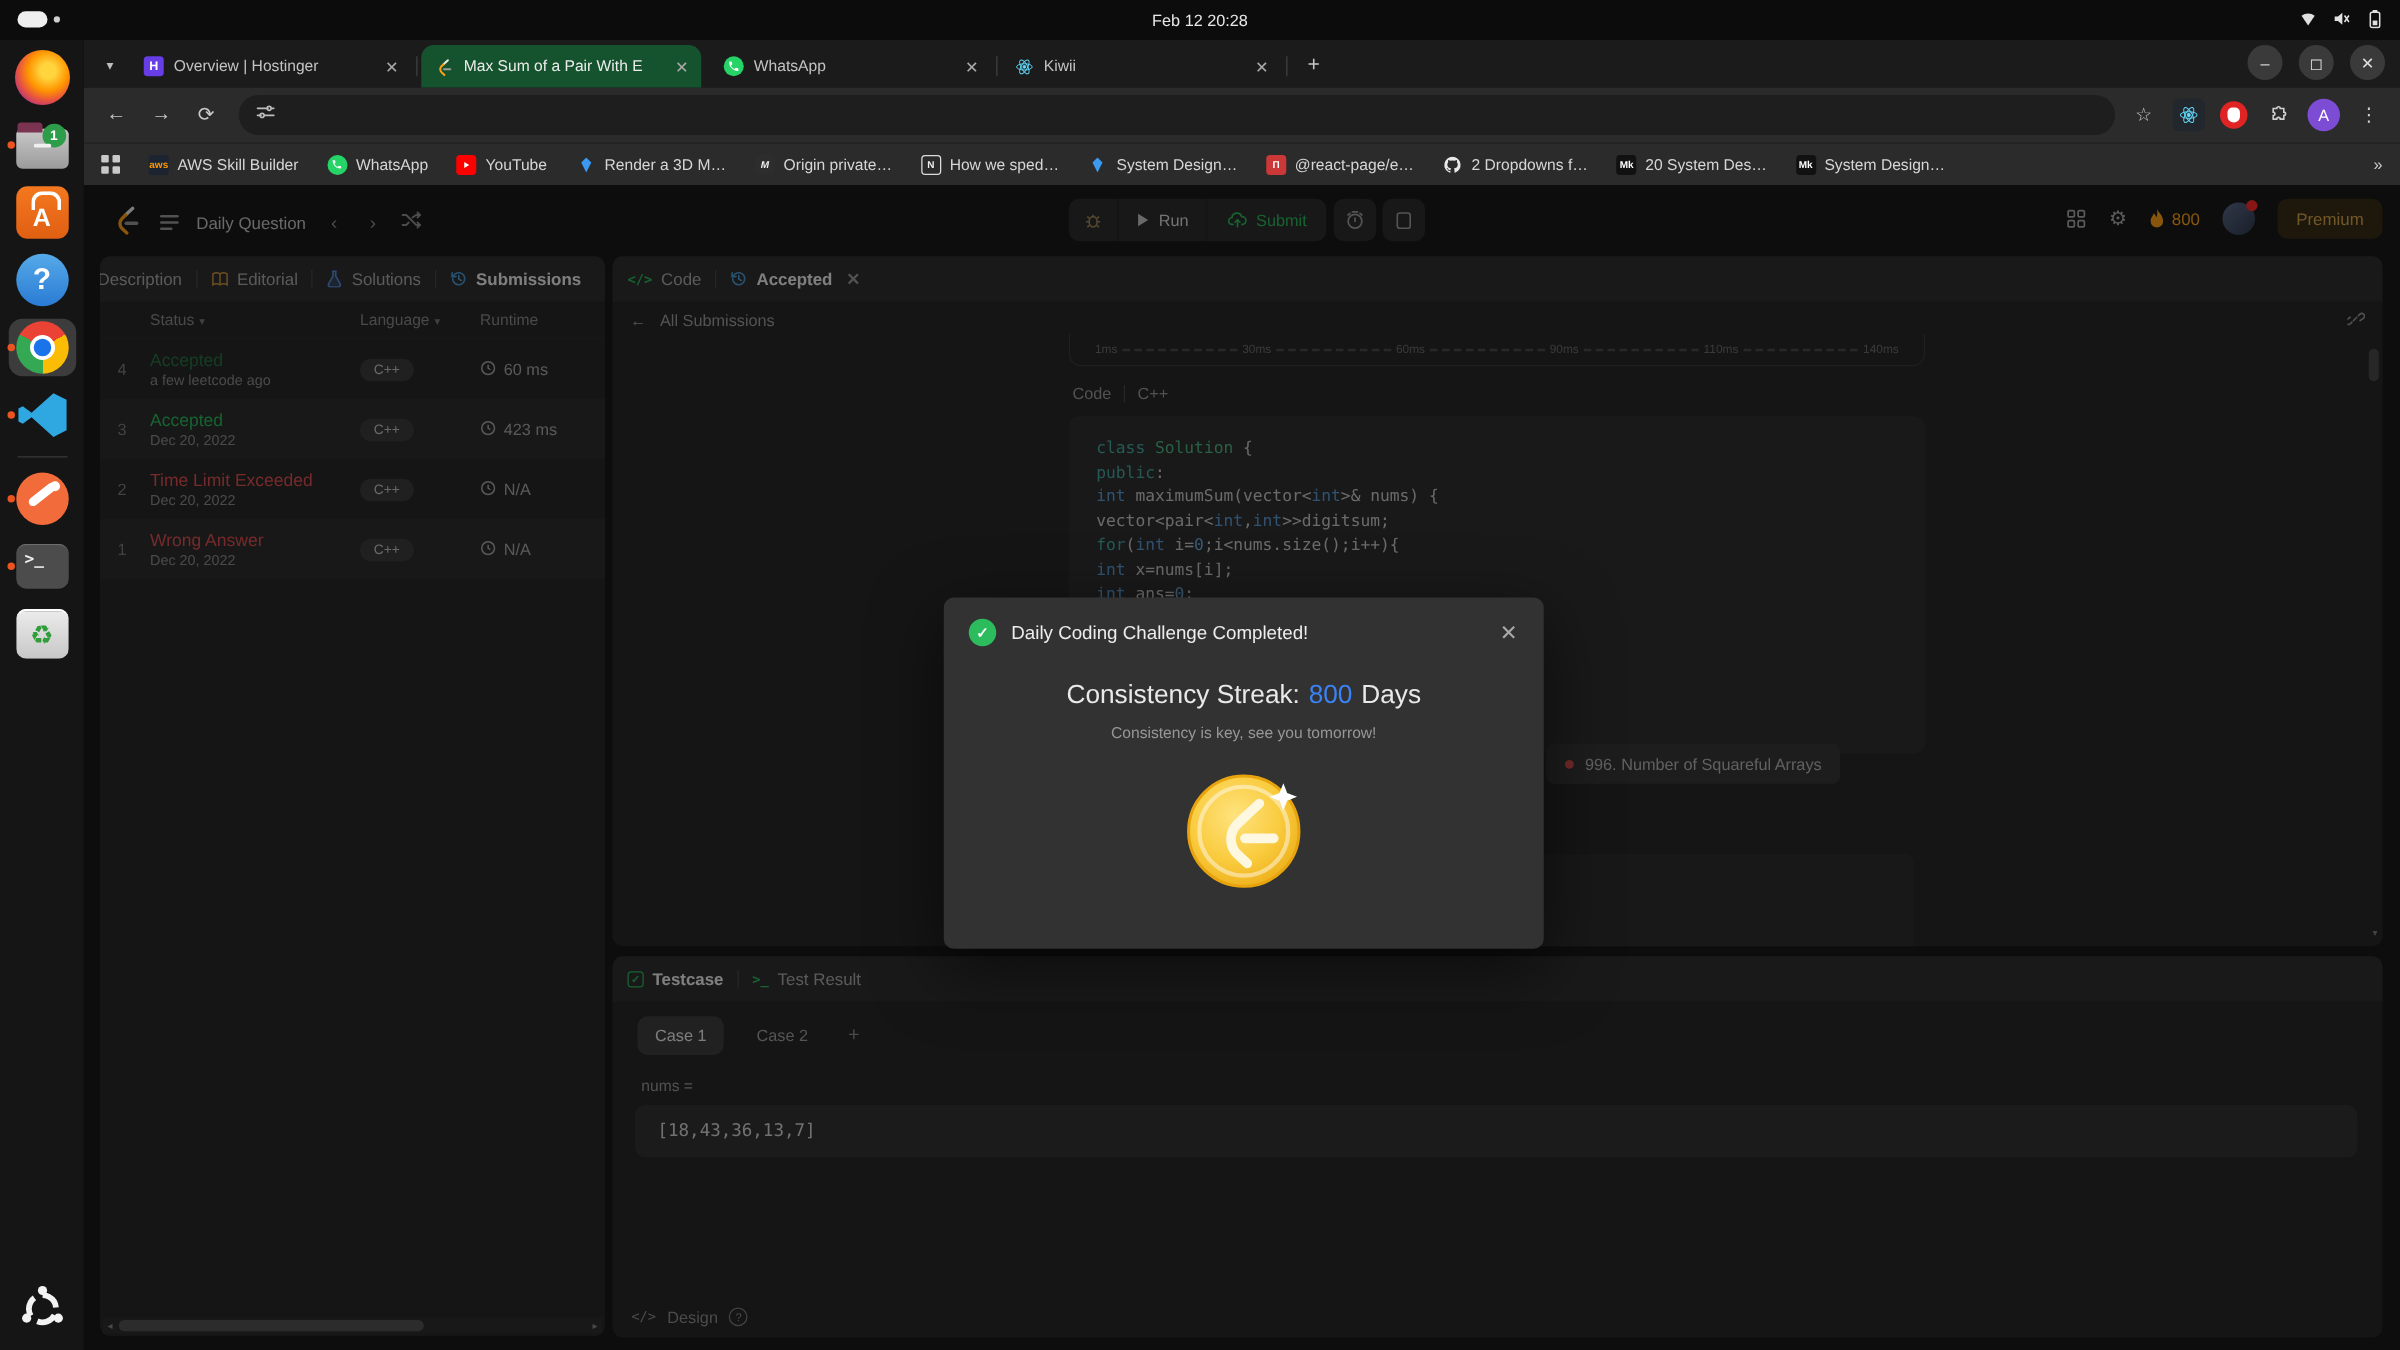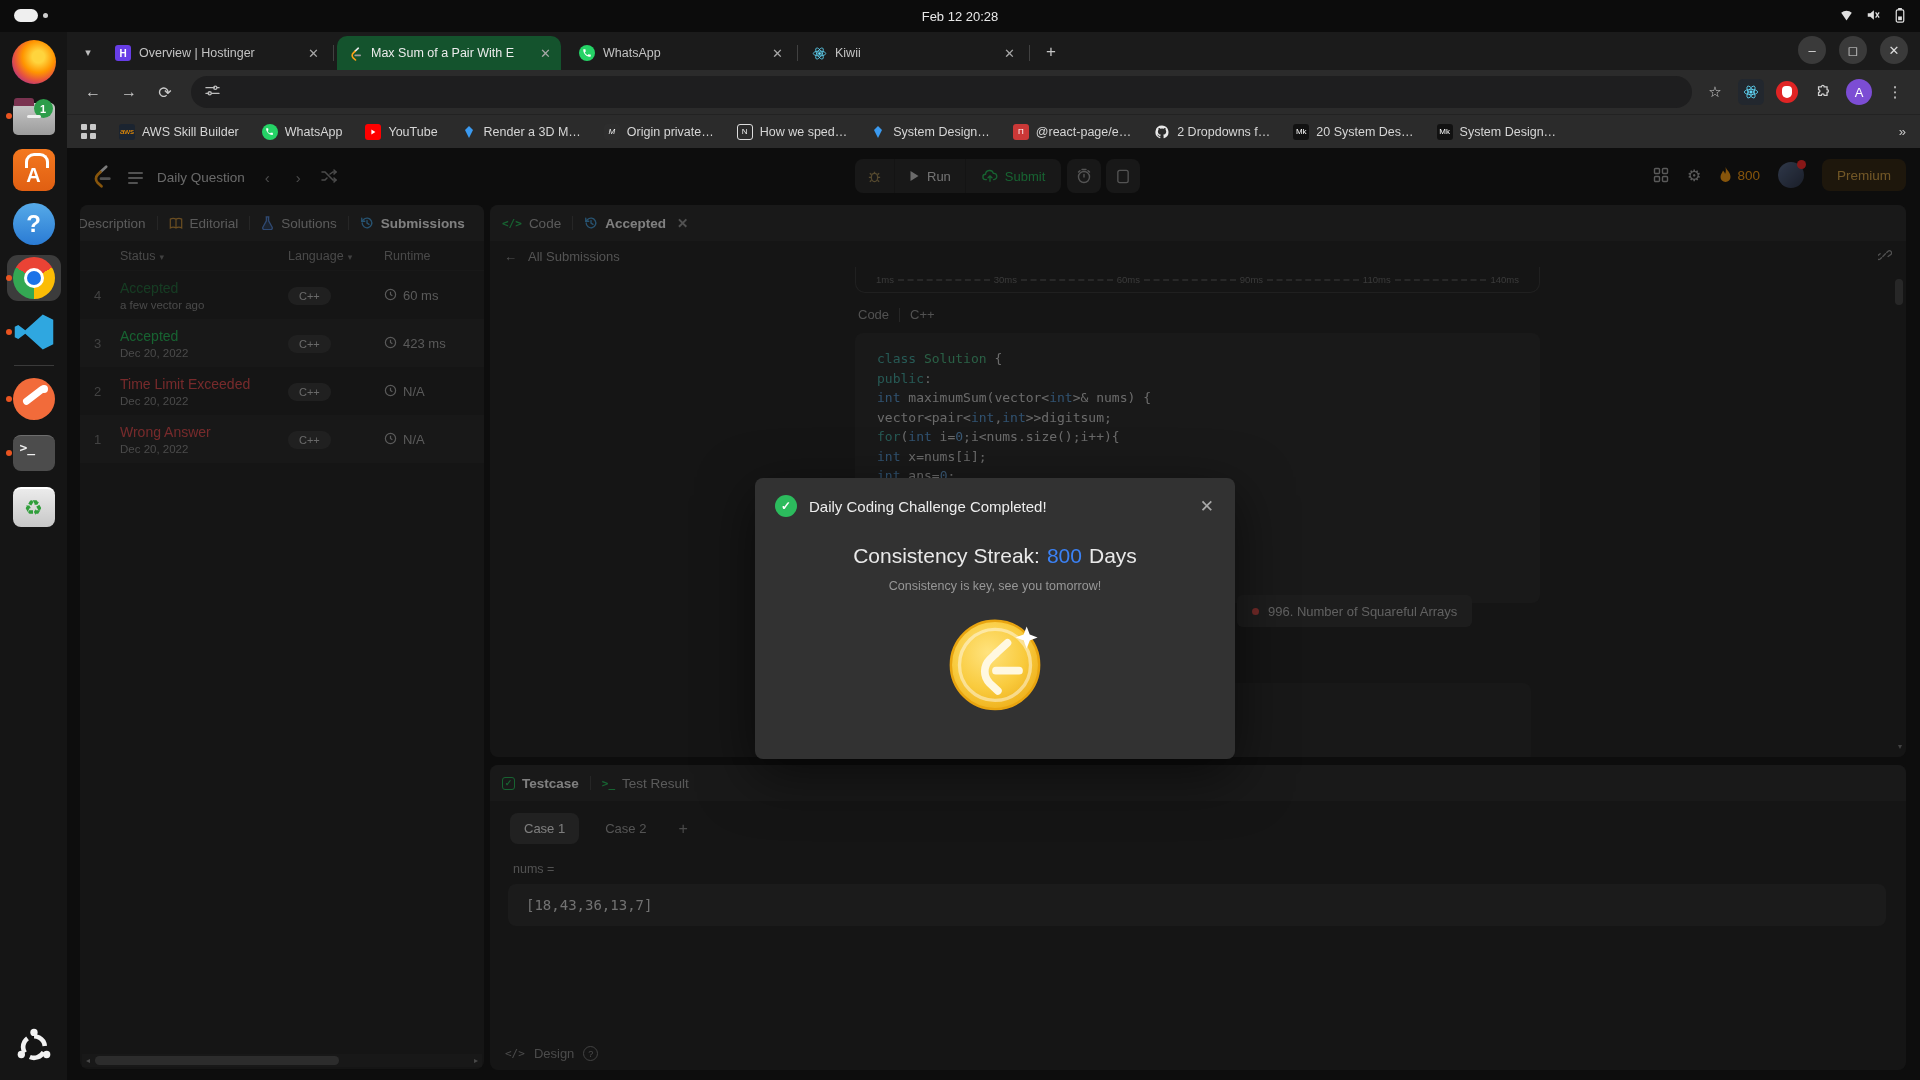--- a/index.html
+++ b/index.html
@@ -58,21 +58,21 @@
 .omni-url .domain{color:#e4e4e4}
 .omni-url .path{color:#969696}
 .tb-right{display:flex;align-items:center;gap:10px;padding-right:2px}
 .ext-ico{width:26px;height:26px;display:flex;align-items:center;justify-content:center;color:#d0d0d0;font-size:15px}
 .react-sq{background:#22272e;border-radius:5px}
 .hand-circ{width:22px;height:22px;border-radius:50%;background:#e02424;position:relative}
 .hand-circ::before{content:"";position:absolute;left:6px;top:5px;width:10px;height:12px;background:#fff;border-radius:4px 4px 5px 5px}
 .avatar-a{width:26px;height:26px;border-radius:50%;background:#7c4dd4;color:#fff;font-size:13px;display:flex;align-items:center;justify-content:center}
 .bookmarks{height:34px;background:#2b2b2b;display:flex;align-items:center;padding:0 14px;gap:23px;color:#d6d6d6;font-size:12.5px;border-top:1px solid #222}
 .bm{display:flex;align-items:center;gap:7px;white-space:nowrap}
-.bm-ico{width:16px;height:16px;border-radius:3px;display:flex;align-items:center;justify-content:center;font-size:8px;font-weight:400;flex:0 0 auto}
+.bm-ico{width:16px;height:16px;border-radius:3px;display:flex;align-items:center;justify-content:center;font-size:8px;font-weight:700;flex:0 0 auto}
 .grid-ico{width:15px;height:15px;display:grid;grid-template-columns:6px 6px;grid-template-rows:6px 6px;gap:3px}
 .grid-ico i{background:#c9c9c9;border-radius:1px}
 .bm-overflow{margin-left:auto;color:#c9c9c9;font-size:13px}
 
 .page{flex:1;position:relative;background:#191919;overflow:hidden}
 .lc-topbar{position:absolute;left:0;top:0;width:100%;height:56px}
 .lc-left{position:absolute;left:22px;top:14px;display:flex;align-items:center;gap:14px}
 .list-ico{width:15px;height:12px;position:relative}
 .list-ico i{position:absolute;left:0;height:2px;background:#9a9a9a;border-radius:1px}
 .lc-dq{color:#c6c6c6;font-size:13.5px}
@@ -506,21 +506,21 @@
           <span></span>
           <span><span>Status</span><span class="caret">▾</span></span>
           <span><span>Language</span><span class="caret">▾</span></span>
           <span>Runtime</span>
         </div>
 
         <div class="sub-row">
           <span class="col-num">4</span>
           <span>
               <span class="status ok faded">Accepted</span>
-              <span class="sub-date">a few vector ago</span>
+              <span class="sub-date">a few leetcode ago</span>
             </span>
           <span><span class="lang-pill">C++</span></span>
           <span class="col-rt">
               <svg width="13" height="13" viewBox="0 0 14 14" fill="none" stroke="#a9a9a9" stroke-width="1.3">
                 <circle cx="7" cy="7" r="5.5"></circle>
                 <path d="M7 4v3l2 1.4"></path>
               </svg>
               <span>60 ms</span>
             </span>
         </div>

